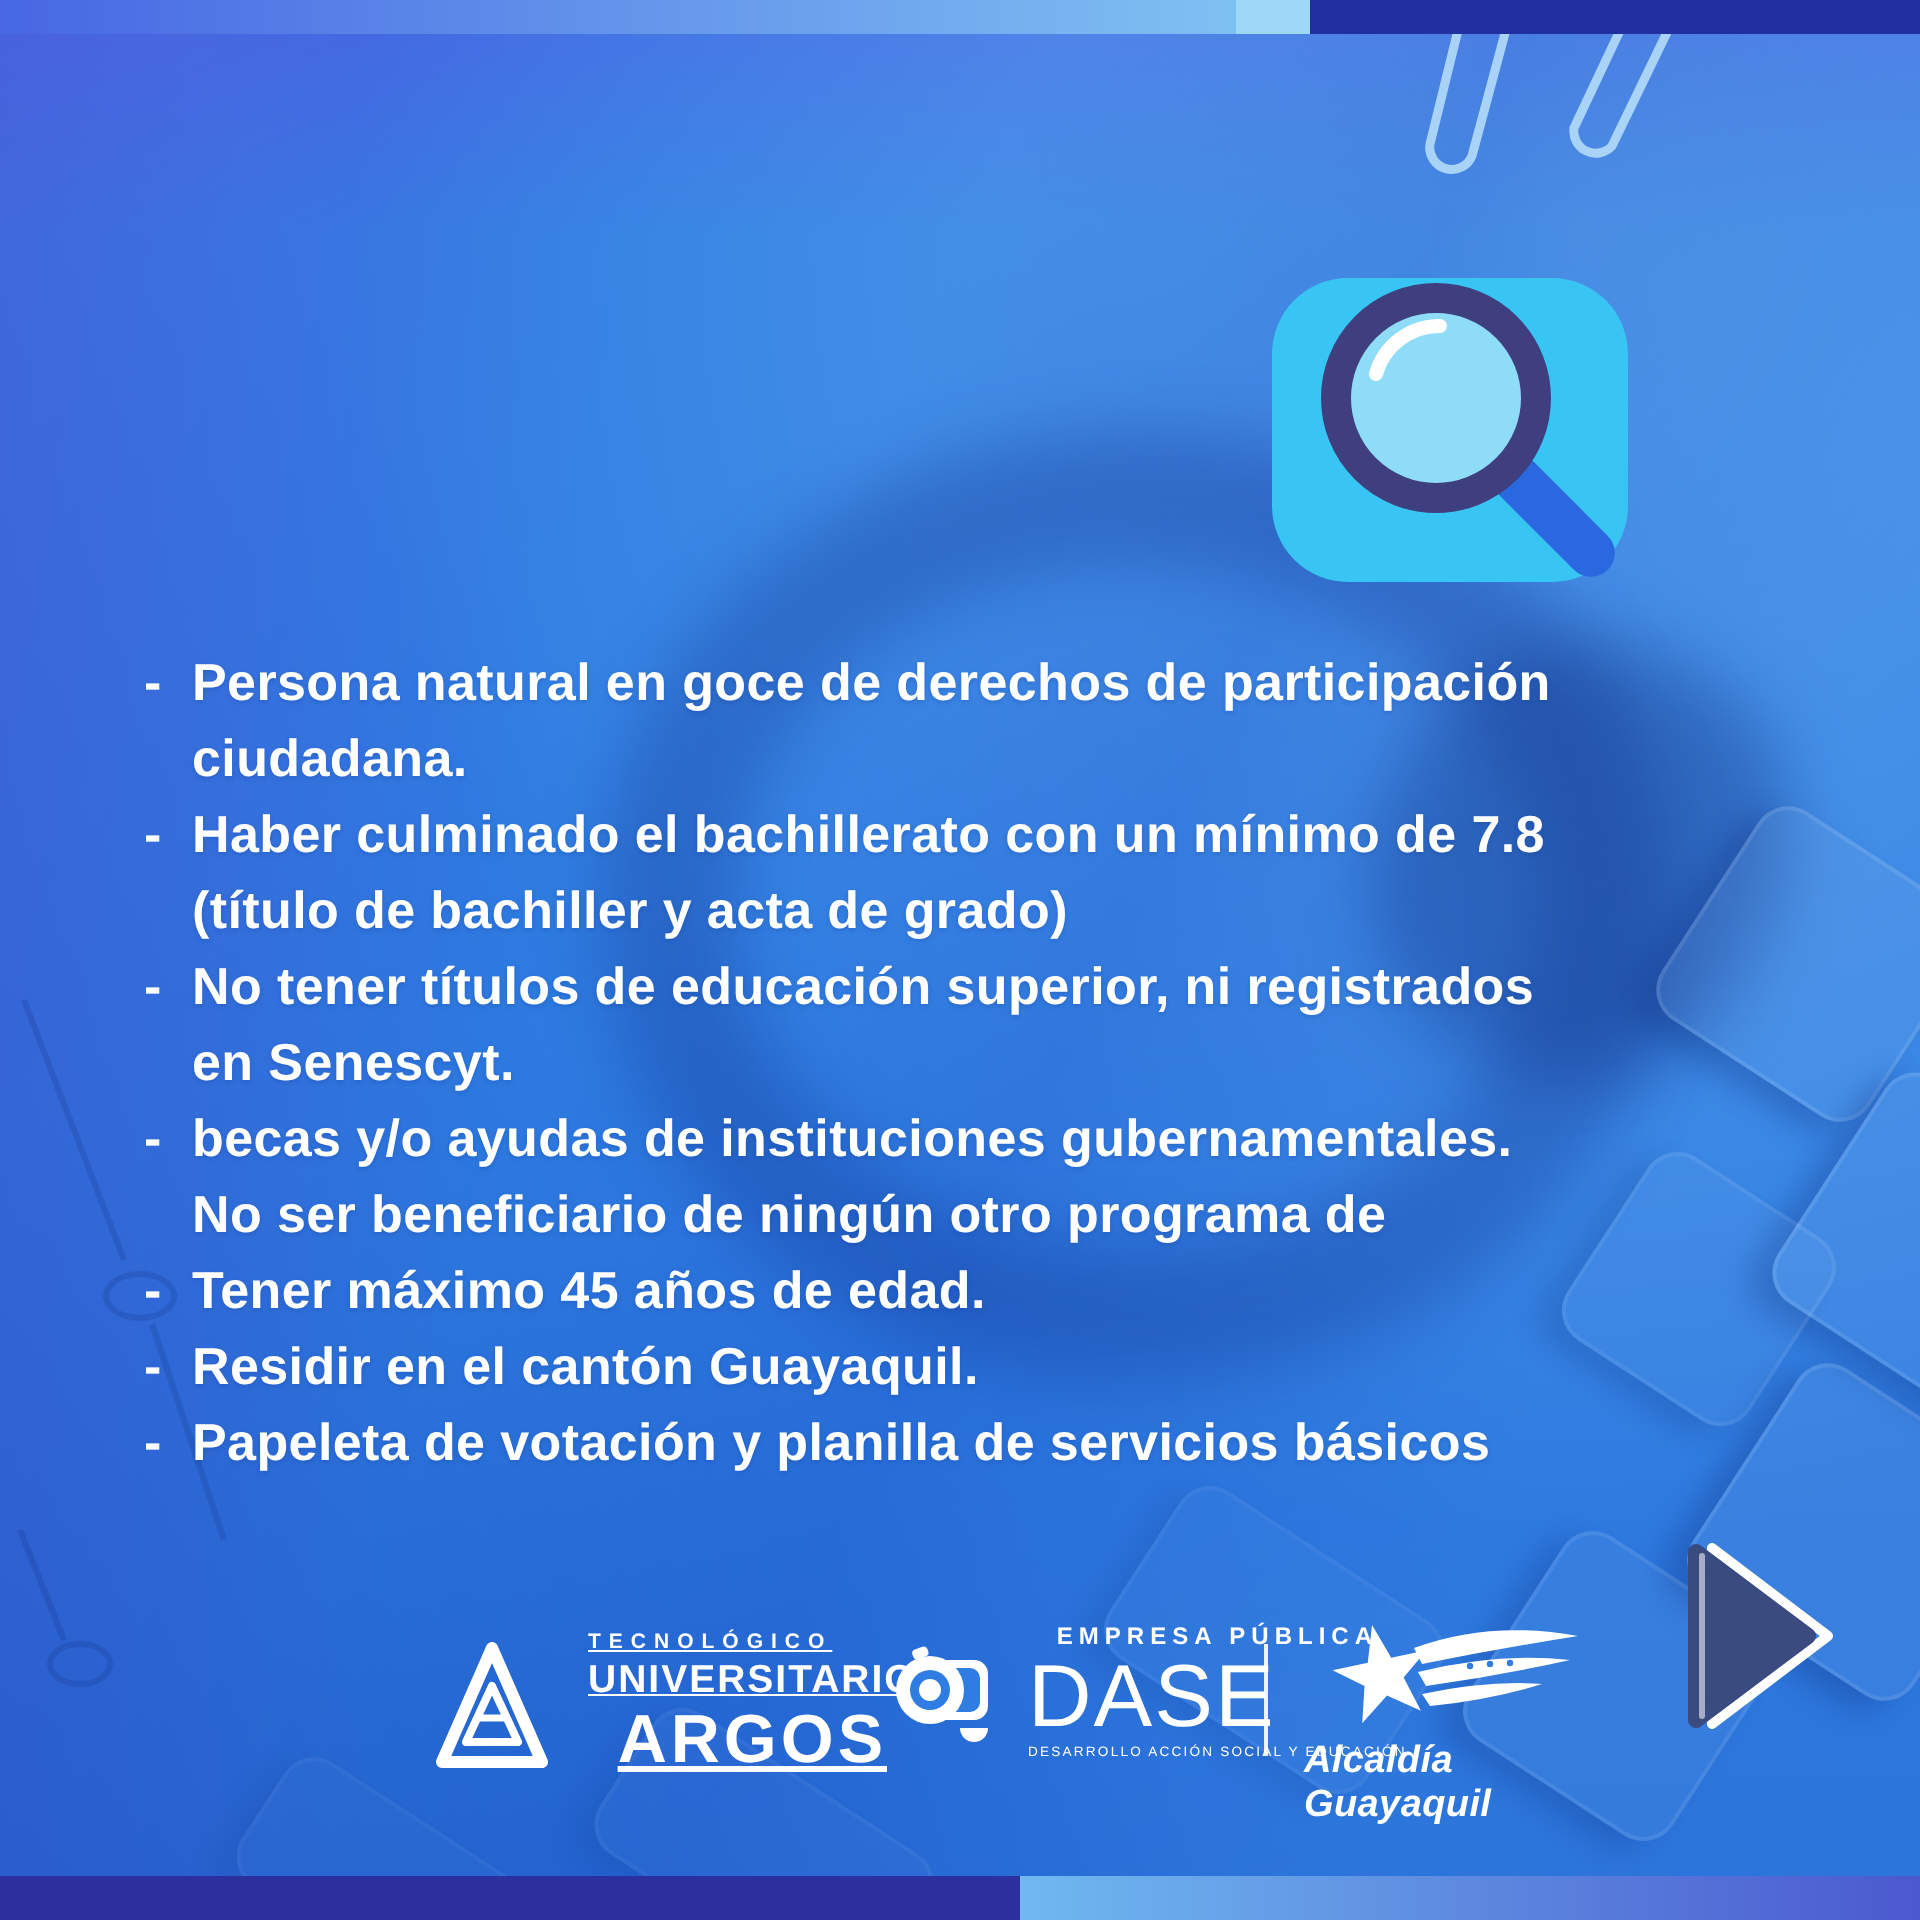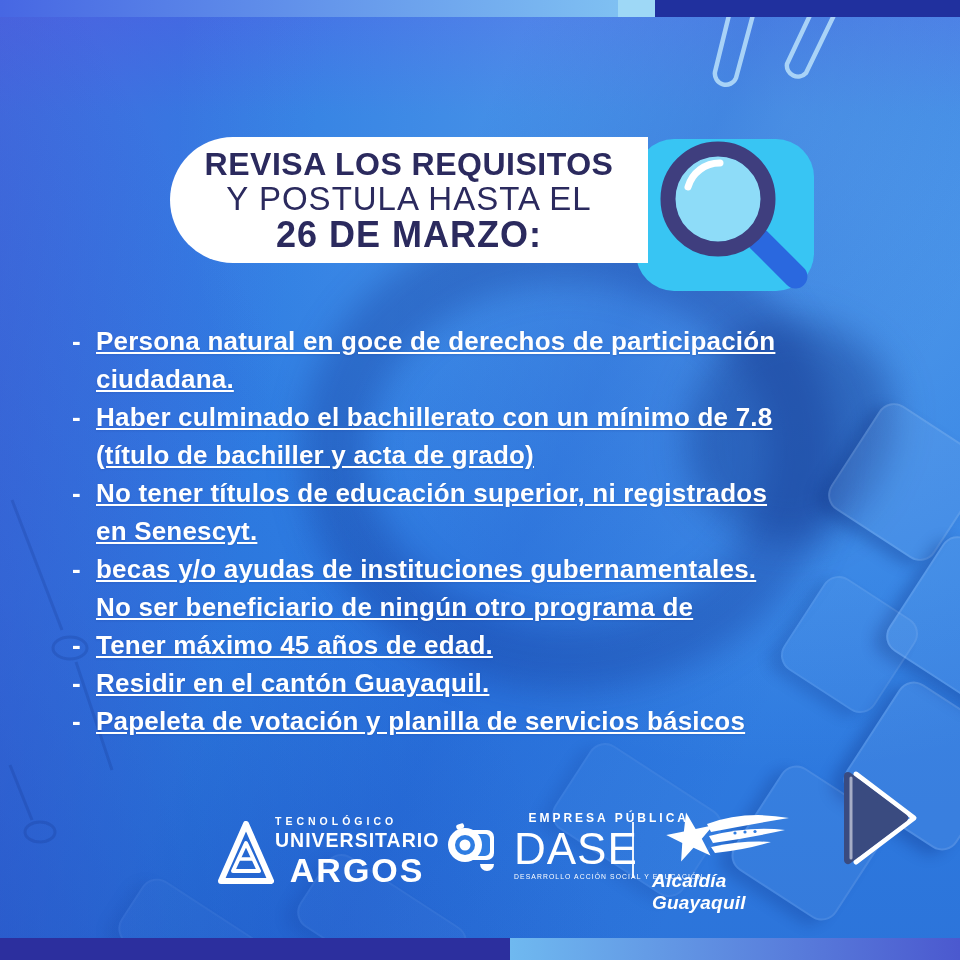--- a/index.html
+++ b/index.html
@@ -48,24 +48,24 @@
   .h1{font-size:32px;font-weight:bold;letter-spacing:.5px;line-height:35px;}
   .h2{font-size:33px;font-weight:normal;letter-spacing:1px;line-height:34px;}
   .h3{font-size:36px;font-weight:bold;letter-spacing:1px;line-height:37px;}
   .magnifier{position:absolute;left:650px;top:135px;z-index:4;}
   
   .reqs{position:absolute;left:72px;top:322px;width:830px;z-index:5;color:#fff;}
   .req{display:flex;}
   .dash{width:24px;flex:0 0 24px;font-weight:bold;font-size:26px;line-height:38px;}
   .lines{flex:1;}
   .ln{display:block;font-weight:bold;font-size:26px;line-height:38px;letter-spacing:.2px;
-    text-shadow:0 1px 2px rgba(20,60,150,0.25);text-decoration:underline;}
+    text-shadow:0 1px 2px rgba(20,60,150,0.25);}
   
   .footer-el{position:absolute;color:#fff;z-index:5;}
-  .argos{left:218px;top:816px;display:flex;align-items:flex-end;gap:1px;}
+  .argos{left:218px;top:816px;display:flex;align-items:flex-end;gap:20px;text-decoration:underline;}
   .argos-text{display:flex;flex-direction:column;line-height:1;}
   .a1{font-size:10.5px;letter-spacing:4px;font-weight:bold;margin-bottom:4px;}
   .a2{font-size:19.5px;font-weight:bold;letter-spacing:1px;margin-bottom:3px;}
   .a3{font-size:34px;font-weight:bold;letter-spacing:2px;text-align:center;}
   .dase{left:448px;top:812px;display:flex;align-items:center;gap:18px;}
   .dase-text{display:flex;flex-direction:column;line-height:1;}
   .d1{font-size:12px;font-weight:bold;letter-spacing:3px;margin-bottom:3px;text-align:center;}
   .d2{font-size:44px;font-weight:normal;letter-spacing:1px;}
   .d3{font-size:6.8px;letter-spacing:1.1px;margin-top:3px;}
   .fdivider{left:632px;top:822px;width:2px;height:56px;background:rgba(255,255,255,0.9);}
@@ -106,25 +106,20 @@
       <path d="M40 -6 L25 55 a11 11 0 0 0 21 6 L64 -6"></path>
       <path d="M122 -6 L97 47 a11 11 0 0 0 19 9 L146 -6"></path>
     </g>
   </svg>
 
   <div class="layer strip-top-grad"></div>
   <div class="layer strip-top-notch"></div>
   <div class="layer strip-top-navy"></div>
 
   <div class="cap"></div>
-  <div class="pill">
-    <div class="h1">REVISA LOS REQUISITOS</div>
-    <div class="h2">Y POSTULA HASTA EL</div>
-    <div class="h3">26 DE MARZO:</div>
-  </div>
   <svg class="magnifier" width="170" height="170" viewBox="0 0 170 170">
     <g transform="translate(103,99) rotate(-45)">
       <rect x="-12" y="-4" width="24" height="76" rx="12" fill="var(--c-handleBlue,#2a68df)"></rect>
     </g>
     <circle cx="68" cy="64" r="43" fill="var(--c-lensBlue,#8edcf8)"></circle>
     <circle cx="68" cy="64" r="50" fill="none" stroke="var(--c-ringNavy,#3f3e7e)" stroke-width="15"></circle>
     <path d="M38 52 A 33 33 0 0 1 70 28" fill="none" stroke="#ffffff" stroke-width="7" stroke-linecap="round"></path>
   </svg>
 
   <div class="reqs">

